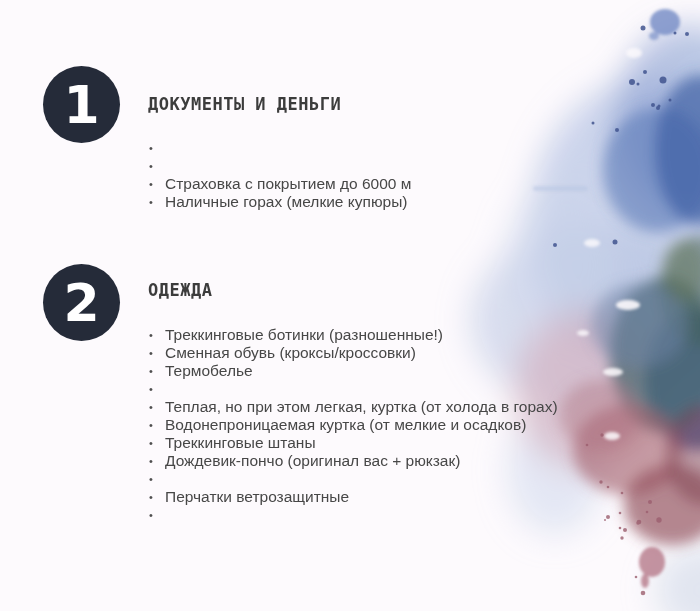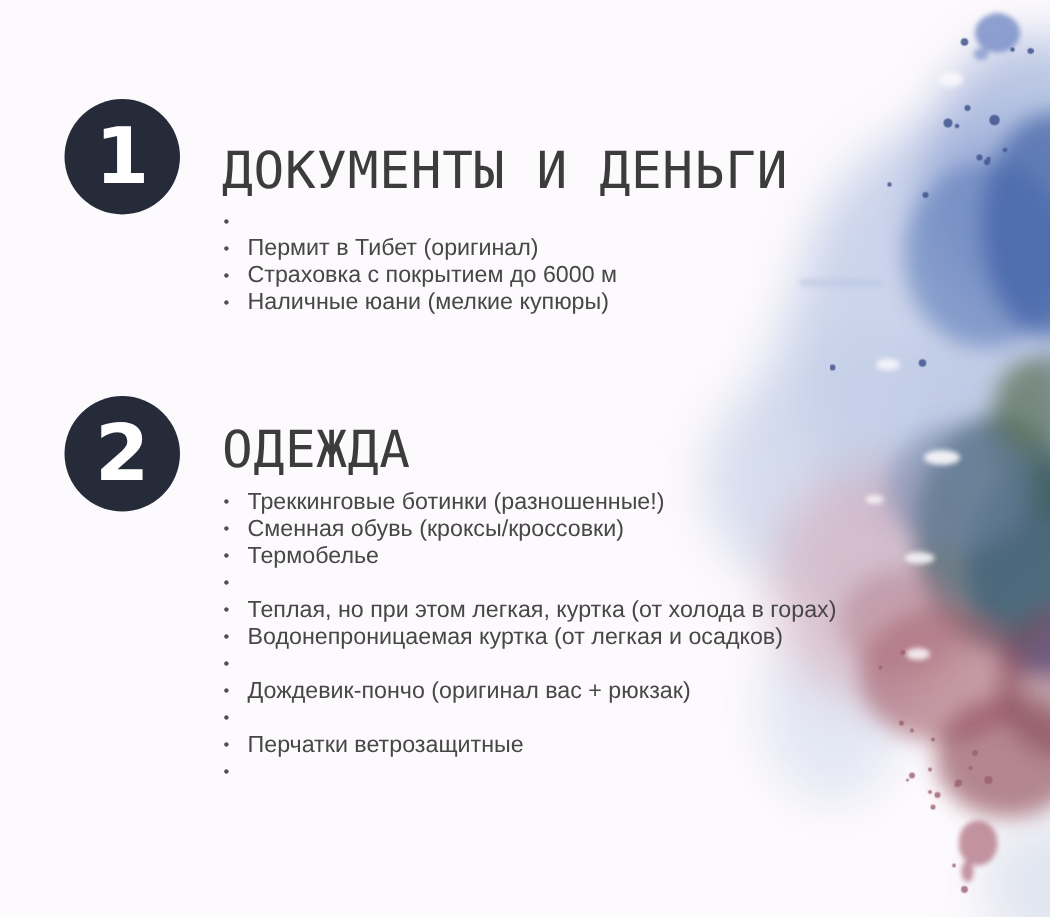--- a/index.html
+++ b/index.html
@@ -15,21 +15,21 @@
     position:absolute;left:43px;width:77px;height:77px;border-radius:50%;
     background:#252b39;color:#ffffff;
     display:flex;align-items:center;justify-content:center;
     font-family:"DejaVu Sans", sans-serif;font-weight:bold;font-size:52px;
   }
   .sec1 .badge{top:66px;}
   .sec2 .badge{top:264px;}
   .title{
     position:absolute;left:148px;margin:0;
     font-family:"DejaVu Sans Mono", monospace;
-    font-weight:400;font-size:34px;letter-spacing:0.5px;
+    font-weight:700;font-size:17px;letter-spacing:0.5px;
     color:#3c3c3c;white-space:nowrap;
   }
   .sec1 .title{top:94px;}
   .sec2 .title{top:280px;text-align:center;}
   .items{
     position:absolute;left:149px;margin:0;padding:0;list-style:none;
   }
   .sec1 .items{top:139px;}
   .sec2 .items{top:326px;}
   .items li{
@@ -145,29 +145,28 @@
     <div class="badge">
       <span>1</span>
     </div>
     <h2 class="title">ДОКУМЕНТЫ И ДЕНЬГИ</h2>
     <ul class="items">
         <li>
           <span class="bullet">•</span>
         </li>
         <li>
           <span class="bullet">•</span>
-          <span>Пермит в Тибет (оригинал)</span>
         </li>
         <li>
           <span class="bullet">•</span>
           <span>Страховка с покрытием до 6000 м</span>
         </li>
         <li>
           <span class="bullet">•</span>
-          <span>Наличные юани (мелкие купюры)</span>
+          <span>Наличные горах (мелкие купюры)</span>
         </li>
       </ul>
   </section>
 
   <section class="sec2">
     <div class="badge">
       <span>2</span>
     </div>
     <h2 class="title">ОДЕЖДА</h2>
     <ul class="items">
@@ -185,24 +184,25 @@
         </li>
         <li>
           <span class="bullet">•</span>
         </li>
         <li>
           <span class="bullet">•</span>
           <span>Теплая, но при этом легкая, куртка (от холода в горах)</span>
         </li>
         <li>
           <span class="bullet">•</span>
-          <span>Водонепроницаемая куртка (от легкая и осадков)</span>
-        </li>
-        <li>
-          <span class="bullet">•</span>
+          <span>Водонепроницаемая куртка (от мелкие и осадков)</span>
+        </li>
+        <li>
+          <span class="bullet">•</span>
+          <span>Треккинговые штаны</span>
         </li>
         <li>
           <span class="bullet">•</span>
           <span>Дождевик-пончо (оригинал вас + рюкзак)</span>
         </li>
         <li>
           <span class="bullet">•</span>
         </li>
         <li>
           <span class="bullet">•</span>

